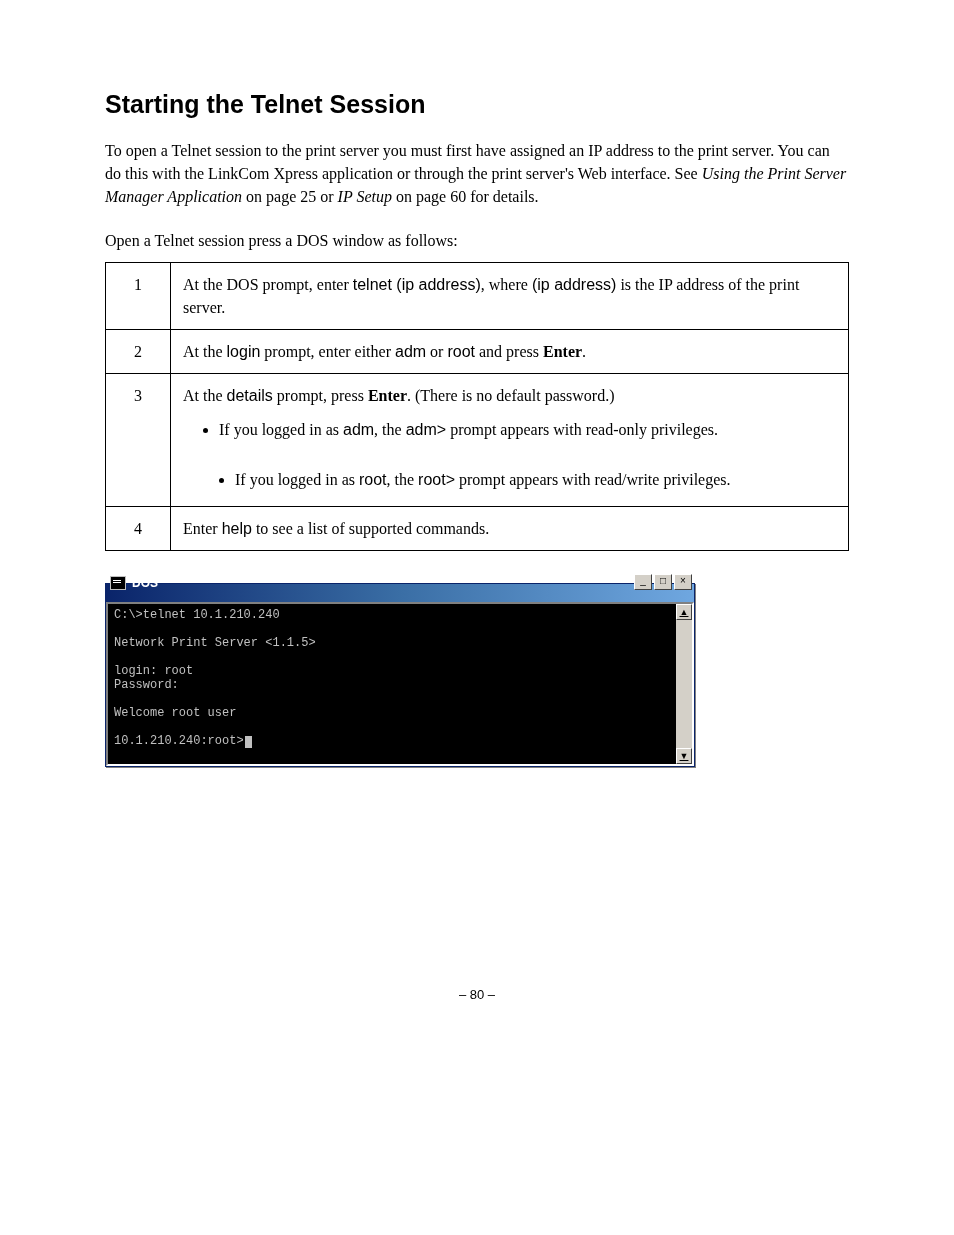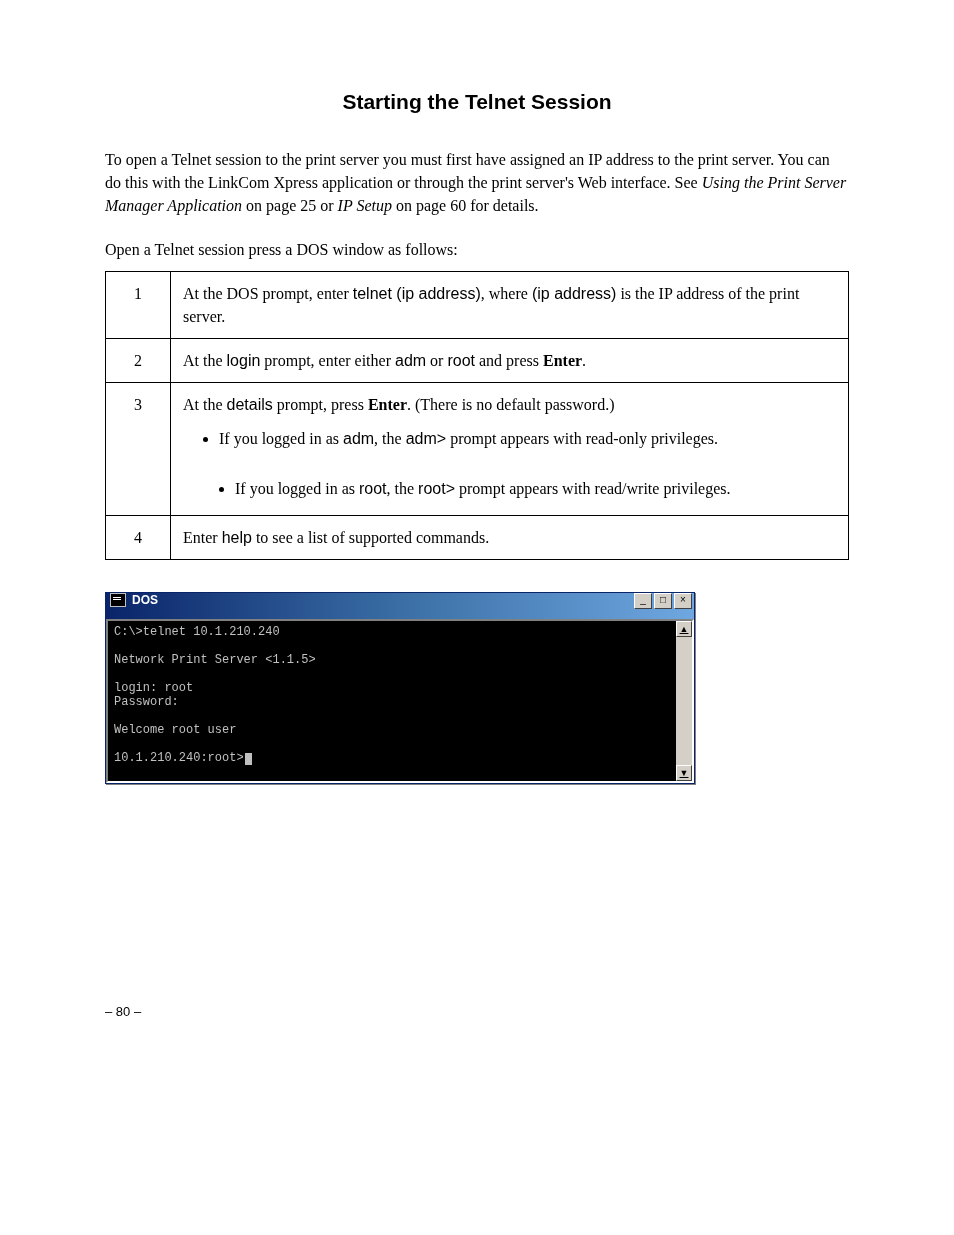--- a/index.html
+++ b/index.html
@@ -11,23 +11,22 @@
     width: 954px;
   }
   .page {
     padding: 90px 105px 40px 105px;
     box-sizing: border-box;
     width: 954px;
   }
   h2.section-title {
     font-family: Arial, Helvetica, sans-serif;
     font-weight: bold;
-    font-size: 21px;
-    margin: 0 0 34px 0;
-    text-align: center;
+    font-size: 25px;
+    margin: 0 0 20px 0;
   }
   p.body {
     font-size: 16px;
     line-height: 1.45;
     margin: 0 0 20px 0;
   }
   p.body.tight { margin-bottom: 10px; }
   .mono { font-family: Liberation Sans, sans-serif; }
   table.steps {
     border-collapse: collapse;
@@ -58,24 +57,24 @@
 
   
   .dos-window {
     width: 588px;
     margin: 0 0 20px 0;
     border: 1px solid #0a246a;
     box-shadow: 1px 1px 0 #808080;
     background: #d4d0c8;
   }
   .titlebar {
-    height: 26px;
+    height: 18px;
     background: linear-gradient(to right, #0a246a 0%, #3a6ea5 50%, #6fa7e0 100%);
     display: flex;
-    align-items: flex-start;
+    align-items: flex-end;
     padding: 0 2px 12px 4px;
     box-sizing: border-box;
   }
   .titlebar .sysicon {
     width: 14px;
     height: 12px;
     background: #000;
     margin-right: 6px;
     border: 1px solid #c0c0c0;
     display: inline-block;
@@ -152,20 +151,21 @@
     box-sizing: border-box;
     font-size: 9px;
     text-align: center;
     line-height: 14px;
   }
   .vscroll .track {
     flex: 1;
     background: #d4d0c8;
   }
   .page-number {
+    text-align: center;
     font-family: Arial, Helvetica, sans-serif;
     font-size: 13px;
     margin-top: 220px;
   }
 </style>
 </head>
 <body>
 
 <div class="page">
 

